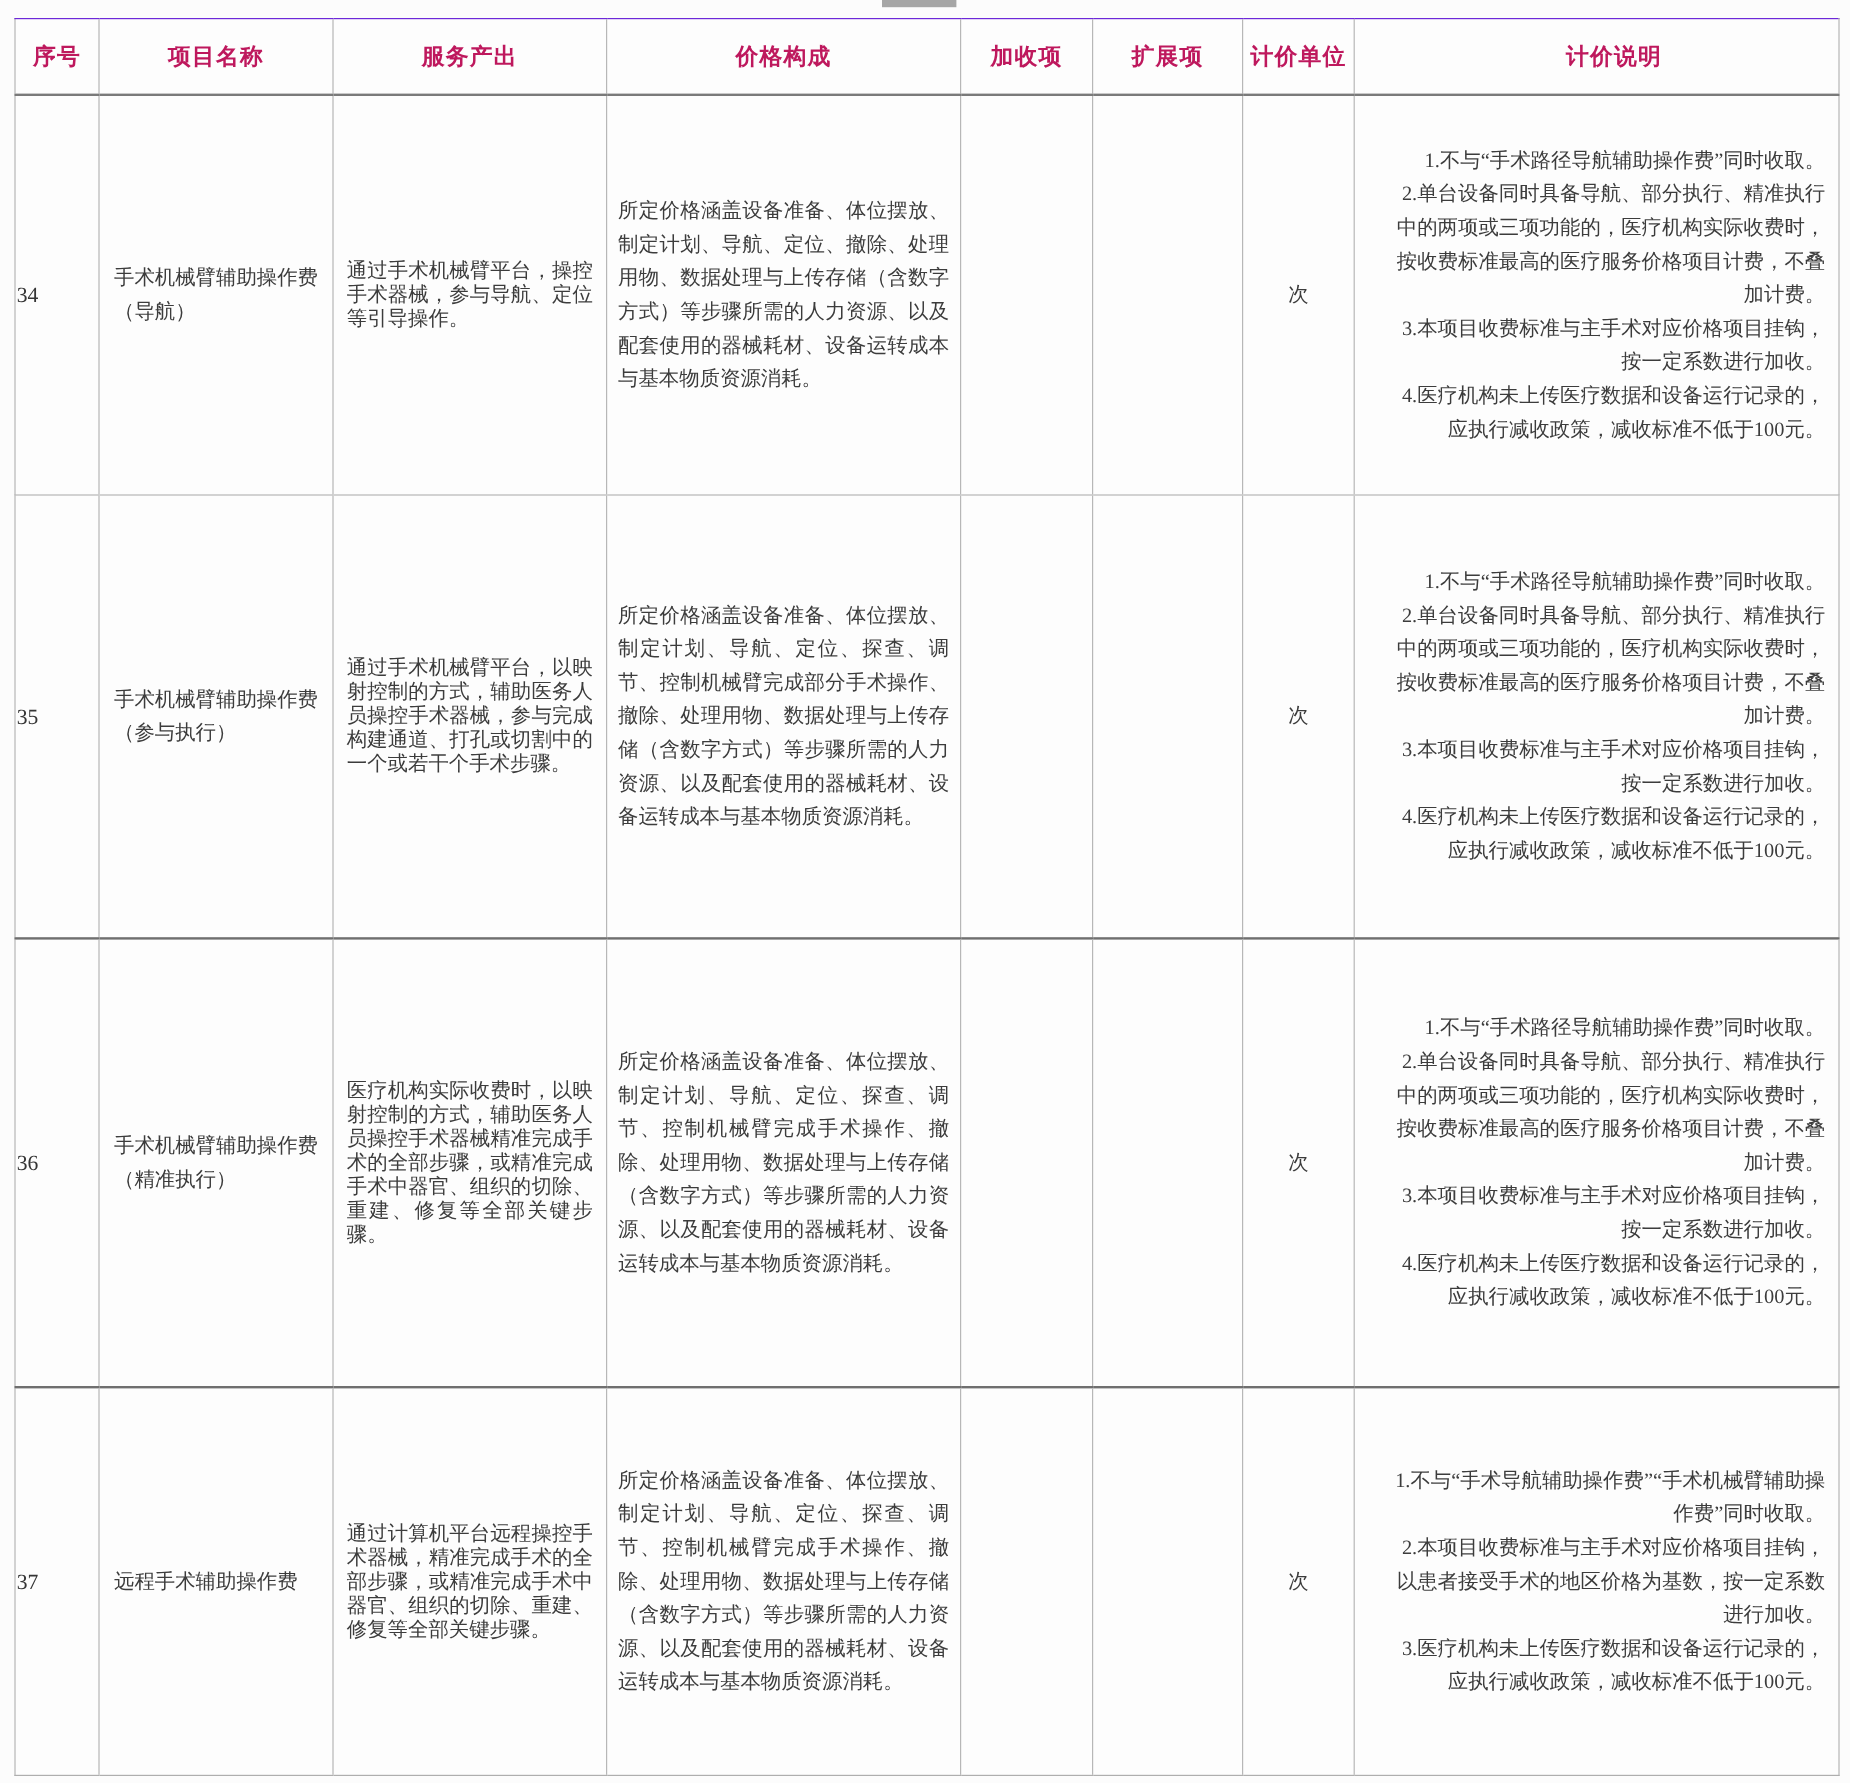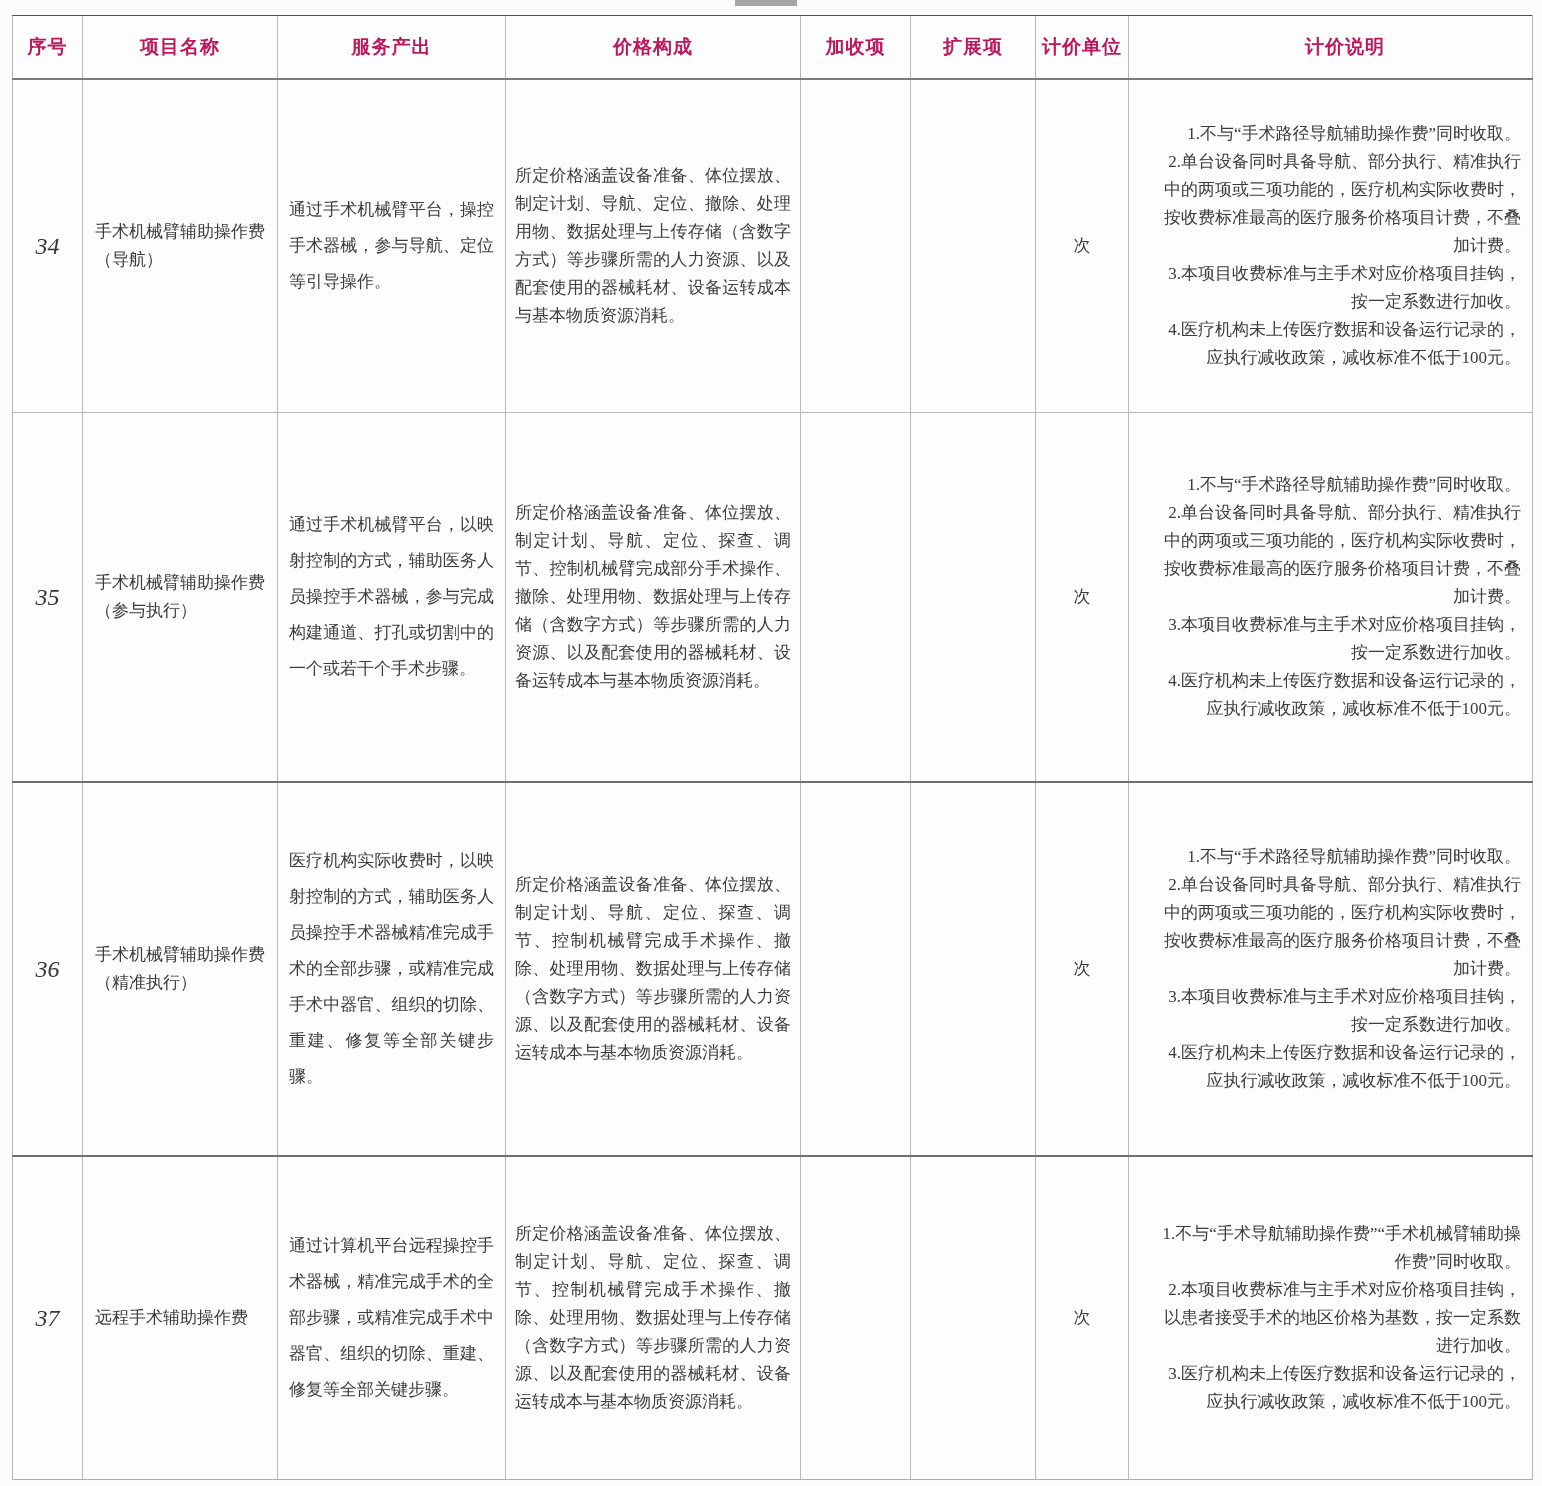--- a/index.html
+++ b/index.html
@@ -66,33 +66,31 @@
   tr.row-34 td { border-bottom: 1px solid #b7b7b7; }
   tr.row-35 td { border-bottom: 2.5px solid #6f6f6f; }
   tr.row-36 td { border-bottom: 2.5px solid #6f6f6f; }
   tr.row-37 td { border-bottom: 1.5px solid #aeaeae; }
 
   td {
     font-size: 17px;
     line-height: 28px;
   }
   .c-seq {
-    text-align: center;
-    font-size: 24px;
+    font-size: 18px;
     color: #353535;
-    font-style: italic;
   }
   .c-name {
     text-align: left;
     padding: 0 2px 0 12px;
   }
   .c-output {
     text-align: justify;
     padding: 0 11px;
-    line-height: 36px;
+    line-height: 20px;
   }
   .c-price {
     text-align: justify;
     padding: 0 9px;
   }
   .c-sur, .c-ext {
     text-align: center;
   }
   .c-unit {
     text-align: center;

